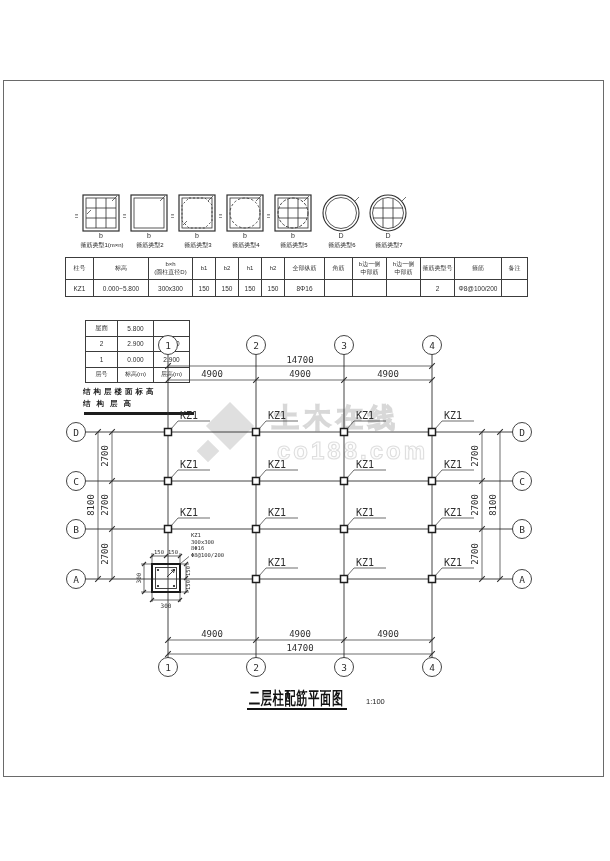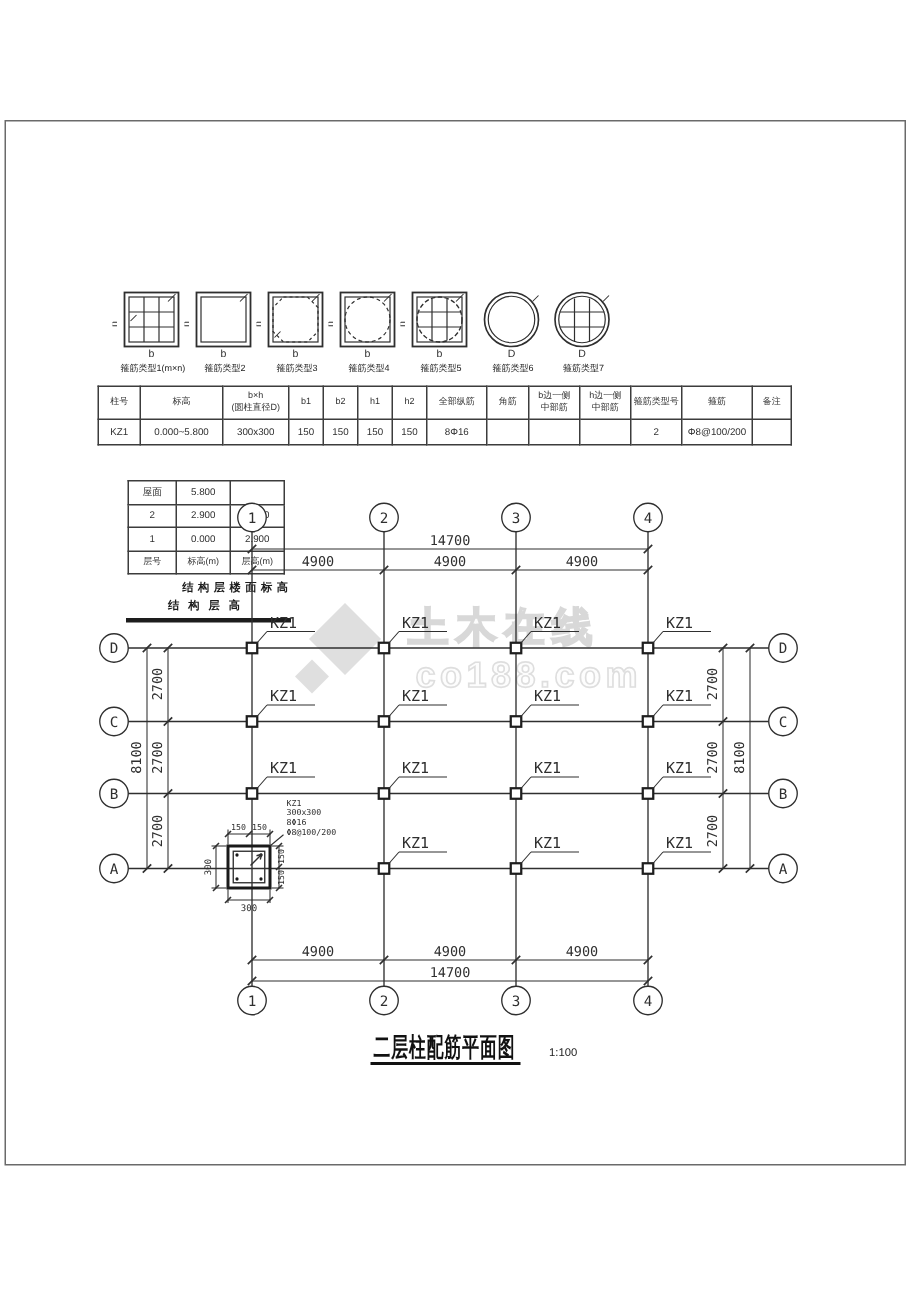--- a/index.html
+++ b/index.html
@@ -23,22 +23,22 @@
   .stp-label{width:60px;text-align:center;font-size:6px;color:#222;margin-top:1px;white-space:nowrap;}
   
   table{border-collapse:collapse;table-layout:fixed;}
   .coltab{left:65px;top:257px;width:462px;font-size:6.5px;}
   .coltab th,.coltab td{border:1px solid #3c3c3c;text-align:center;padding:0;overflow:hidden;}
   .coltab th{font-size:6px;font-weight:normal;height:21px;white-space:pre-line;line-height:1.2;}
   .coltab td{height:16px;}
   .lvltab{left:85px;top:320px;width:104px;font-size:6.5px;}
   .lvltab td{border:1px solid #3c3c3c;text-align:center;height:14.5px;padding:0;}
   .lvltab .ftr td{font-size:6px;}
-  .cap1{left:83px;top:387px;width:112px;text-align:right;font-size:7.5px;font-weight:bold;letter-spacing:3px;color:#1d1d1d;white-space:nowrap;}
-  .cap2{left:83px;top:399px;width:112px;text-align:center;font-size:7.5px;font-weight:bold;letter-spacing:6px;color:#1d1d1d;white-space:nowrap;}
+  .cap1{left:83px;top:387px;width:112px;text-align:left;font-size:7.5px;font-weight:bold;letter-spacing:3px;color:#1d1d1d;white-space:nowrap;}
+  .cap2{left:83px;top:399px;width:112px;text-align:left;font-size:7.5px;font-weight:bold;letter-spacing:6px;color:#1d1d1d;white-space:nowrap;}
   .capline{left:84px;top:412px;width:110px;height:2.5px;background:#1d1d1d;}
   
   .plan{left:40px;top:330px;z-index:1;}
   .plan line{stroke:#2f2f2f;stroke-width:0.9;}
   .plan .thin{stroke-width:0.7;}
   .plan .tick{stroke-width:1.1;}
   .plan circle.bub{fill:#fff;stroke:#2f2f2f;stroke-width:0.9;}
   .plan rect.colsq{fill:#fff;stroke:#1e1e1e;stroke-width:1.5;}
   .plan text{fill:#2f2f2f;font-family:"DejaVu Sans Mono","Liberation Mono",monospace;}
   .plan text.dim{font-size:9px;}

